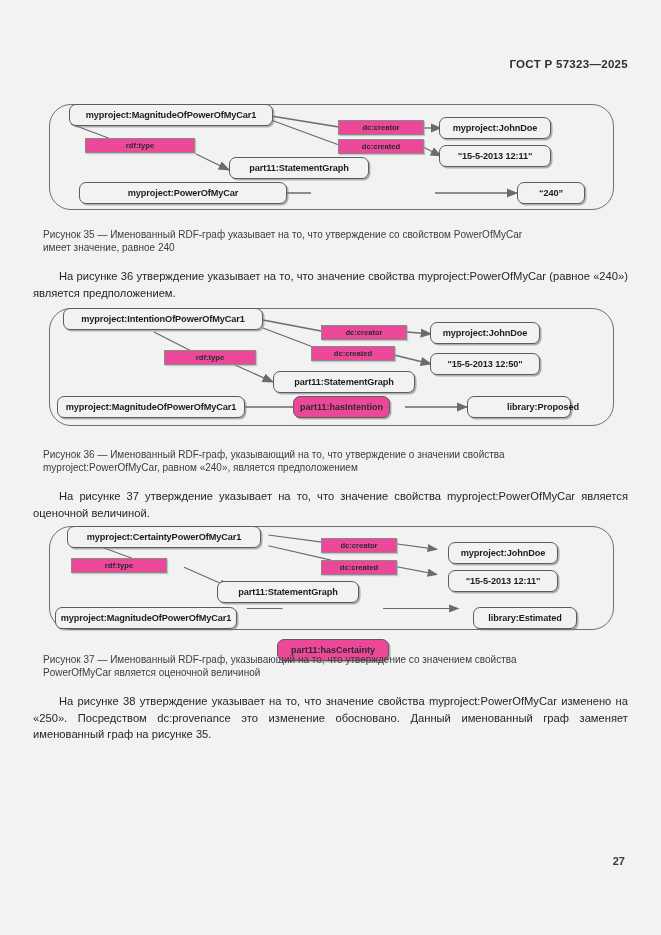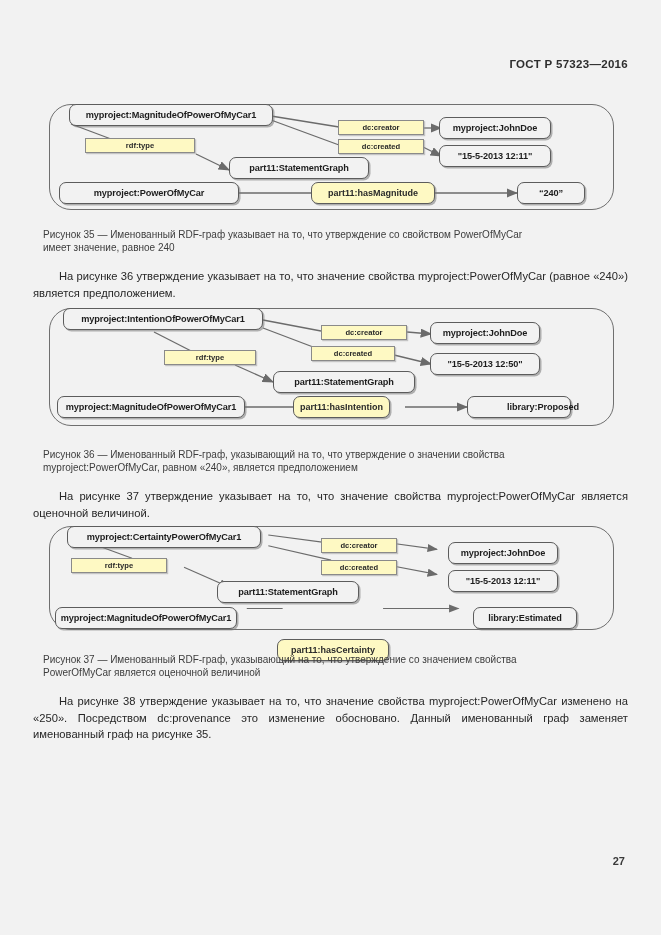--- a/index.html
+++ b/index.html
@@ -100,21 +100,21 @@
     font-weight: bold;
     color: #1d1d1d;
     white-space: nowrap;
     box-shadow: 1.5px 1.5px 0 rgba(120,120,120,0.55);
     letter-spacing: -0.1px;
   }
   .node.lit { font-size: 9.2px; }
   .predicate {
     position: absolute;
     box-sizing: border-box;
-    background: #fef9c3;
+    background: #ec4899;
     border: 1px solid #8a8a8a;
     border-radius: 0px;
     display: flex;
     align-items: center;
     justify-content: center;
     font-size: 7.6px;
     font-weight: bold;
     color: #2a2a2a;
     white-space: nowrap;
     box-shadow: 1.2px 1.2px 0 rgba(150,150,150,0.5);
@@ -132,21 +132,21 @@
     overflow: visible;
     pointer-events: none;
   }
 </style>
 </head>
 <body>
 
 <div class="page">
   <div class="sheet">
 
-    <div class="gost-header">ГОСТ Р 57323—2016</div>
+    <div class="gost-header">ГОСТ Р 57323—2025</div>
 
     <div class="diagram" style="top:104px; height:106px;">
       <div class="graph-frame"></div>
 
       <svg class="edges" viewBox="0 0 565 106">
         <defs>
           <marker id="ah35" markerWidth="9" markerHeight="7" refX="8" refY="3.5" orient="auto">
             <polygon points="0 0, 9 3.5, 0 7" fill="#6b6b6b"></polygon>
           </marker>
         </defs>
@@ -168,22 +168,21 @@
         <path d="M 386,89 L 468,89" stroke="#6b6b6b" stroke-width="1.3" fill="none" marker-end="url(#ah35)"></path>
       </svg>
 
       <div class="node" style="left:20px; top:0px; width:204px; height:22px;">myproject:MagnitudeOfPowerOfMyCar1</div>
       <div class="predicate" style="left:289px; top:16px; width:86px; height:15px;">dc:creator</div>
       <div class="node" style="left:390px; top:13px; width:112px; height:22px;">myproject:JohnDoe</div>
       <div class="predicate" style="left:289px; top:35px; width:86px; height:15px;">dc:created</div>
       <div class="node lit" style="left:390px; top:41px; width:112px; height:22px;">"15-5-2013 12:11"</div>
       <div class="predicate" style="left:36px; top:34px; width:110px; height:15px;">rdf:type</div>
       <div class="node" style="left:180px; top:53px; width:140px; height:22px;">part11:StatementGraph</div>
-      <div class="node" style="left:10px; top:78px; width:180px; height:22px;">myproject:PowerOfMyCar</div>
-      <div class="predicate rounded" style="left:262px; top:78px; width:124px; height:22px;">part11:hasMagnitude</div>
+      <div class="node" style="left:30px; top:78px; width:208px; height:22px;">myproject:PowerOfMyCar</div>
       <div class="node" style="left:468px; top:78px; width:68px; height:22px;">“240”</div>
     </div>
 
     <div class="caption" style="top:228px;">
       <div>Рисунок 35 — Именованный RDF-граф указывает на то, что утверждение со свойством PowerOfMyCar</div>
       <div>имеет значение, равное 240</div>
     </div>
 
     <div class="para" style="top:268px;">
       <span class="indent"></span><span>На рисунке 36 утверждение указывает на то, что значение свойства myproject:PowerOfMyCar (равное «240») является предположением.</span>

